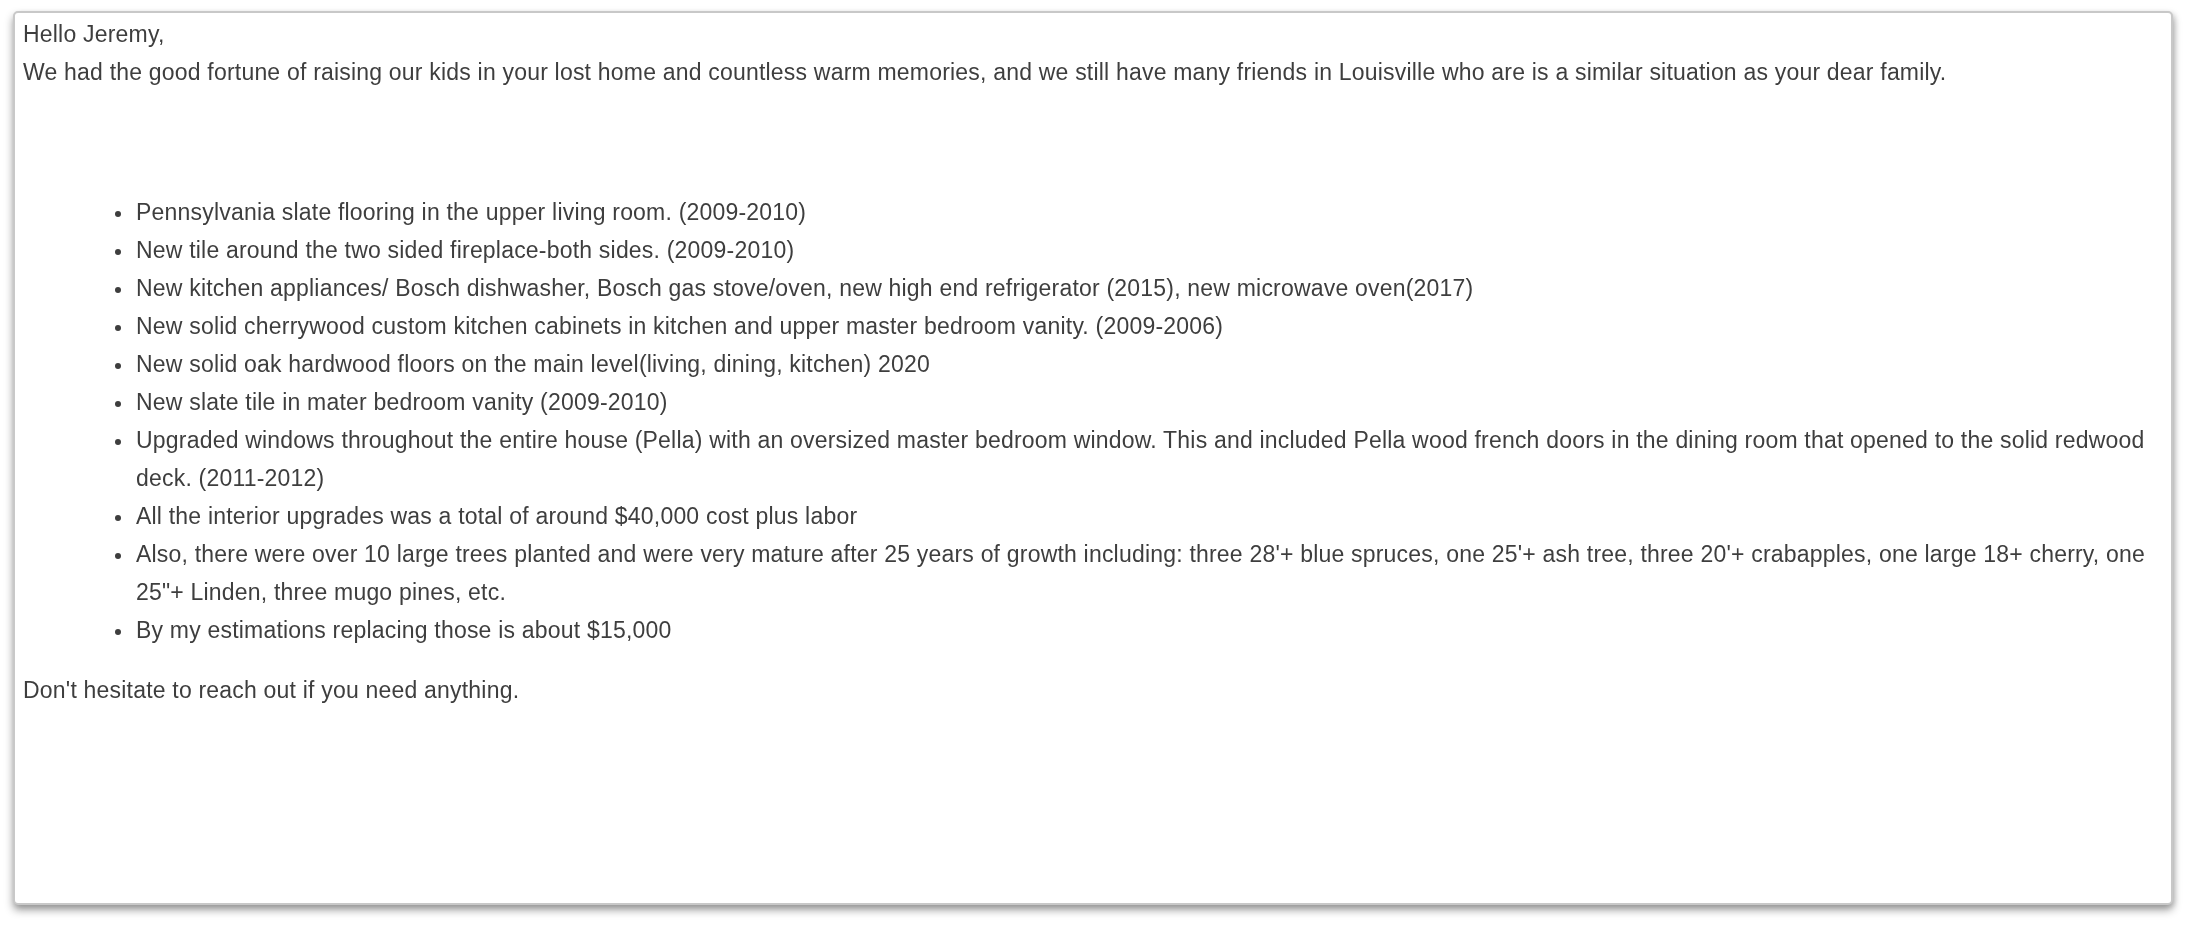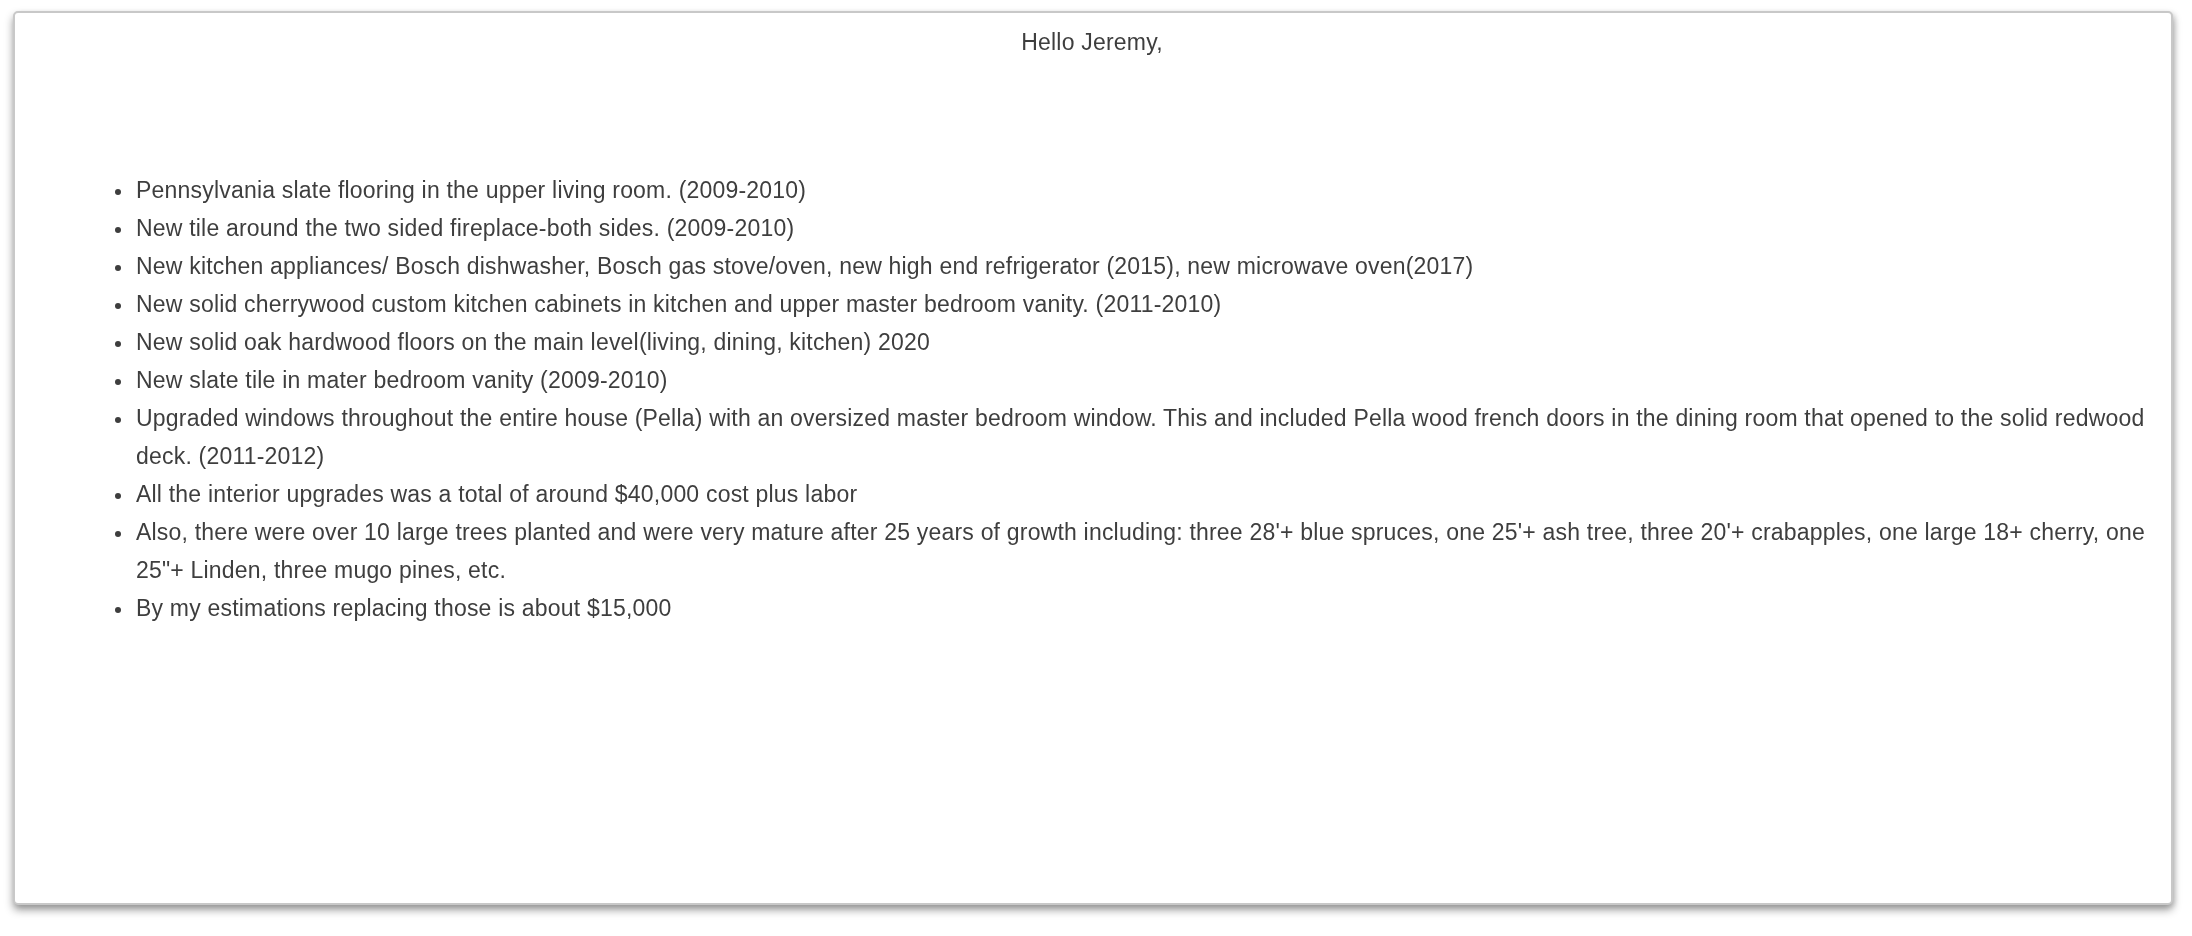--- a/index.html
+++ b/index.html
@@ -18,48 +18,50 @@
     background: #ffffff;
     border: 2px solid #c8c8c8;
     border-radius: 5px;
     box-shadow: 0 5px 9px rgba(0, 0, 0, 0.38), 2px 2px 5px rgba(0, 0, 0, 0.10);
     padding: 2px 10px 12px 8px;
     color: #3e3e3e;
     font-size: 23px;
     line-height: 38px;
     letter-spacing: 0.2px;
   }
-  .email-card p { margin: 8px; text-align: center; }
+  .email-card p { margin: 0; }
   .blank-line { height: 38px; }
   ul.upgrades-list {
     margin: 26px 0 22px 0;
     padding-left: 87px;
     list-style-type: disc;
   }
   ul.upgrades-list li {
     padding-left: 2px;
     margin-left: 24px;
   }
   ul.upgrades-list li::marker {
     color: #3e3e3e;
     font-size: 0.85em;
   }
 </style>
 </head>
 <body>
 
 <div class="email-card">
   <p>Hello Jeremy,</p>
+  <p>We had the good fortune of raising our kids in your lost home and countless warm memories, and we still have many friends in Louisville who are is a similar situation as your dear family.</p>
   <div class="blank-line"></div>
   <div class="blank-line"></div>
   <ul class="upgrades-list">
     <li>Pennsylvania slate flooring in the upper living room. (2009-2010)</li>
     <li>New tile around the two sided fireplace-both sides. (2009-2010)</li>
     <li>New kitchen appliances/ Bosch dishwasher, Bosch gas stove/oven, new high end refrigerator (2015), new microwave oven(2017)</li>
-    <li>New solid cherrywood custom kitchen cabinets in kitchen and upper master bedroom vanity. (2011-2010)</li>
+    <li>New solid cherrywood custom kitchen cabinets in kitchen and upper master bedroom vanity. (2009-2006)</li>
     <li>New solid oak hardwood floors on the main level(living, dining, kitchen) 2020</li>
     <li>New slate tile in mater bedroom vanity (2009-2010)</li>
     <li>Upgraded windows throughout the entire house (Pella) with an oversized master bedroom window. This and included Pella wood french doors in the dining room that opened to the solid redwood deck. (2011-2012)</li>
     <li>All the interior upgrades was a total of around $40,000 cost plus labor</li>
     <li>Also, there were over 10 large trees planted and were very mature after 25 years of growth including: three 28'+ blue spruces, one 25'+ ash tree, three 20'+ crabapples, one large 18+ cherry, one 25"+ Linden, three mugo pines, etc.</li>
     <li>By my estimations replacing those is about $15,000</li>
   </ul>
+  <p>Don't hesitate to reach out if you need anything.</p>
 </div>
 
 </body></html>

